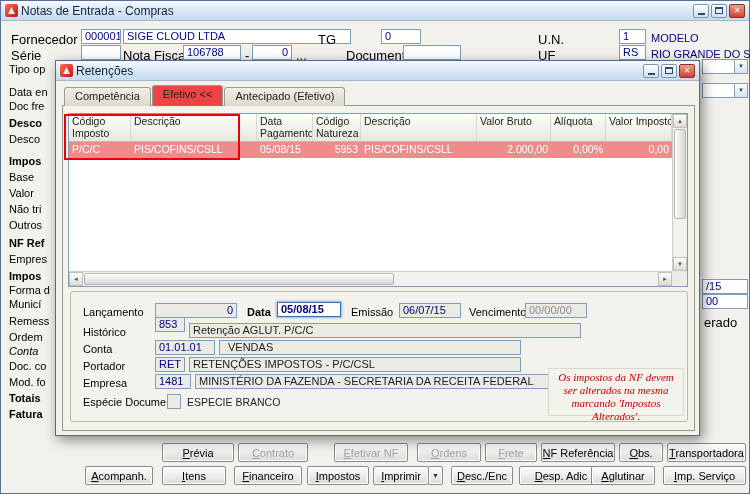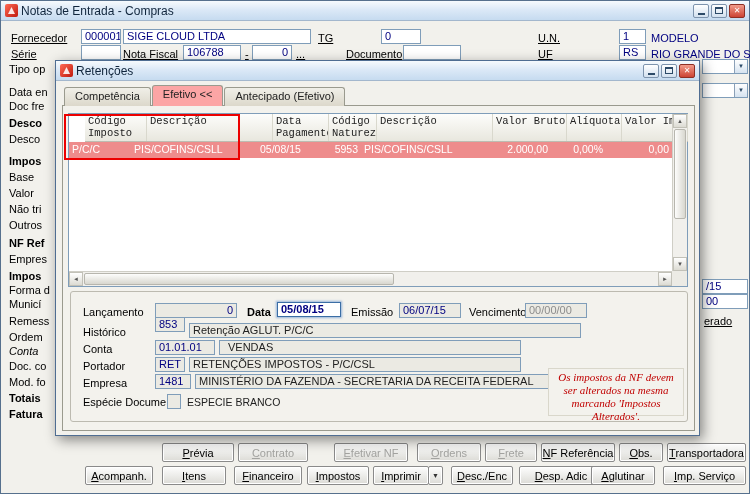--- a/index.html
+++ b/index.html
@@ -21,21 +21,21 @@
               background:rgba(255,255,255,.88); clip-path:polygon(50% 0,100% 100%,0 100%); }
   .win-controls { display:flex; gap:2px; }
   .ctrl { width:16px; height:14px; border:1px solid #7d93ad; border-radius:2px;
           background:linear-gradient(#ffffff,#d2e0ef); display:flex; align-items:center; justify-content:center;
           font-size:8px; color:#2c4a68; cursor:default; }
   .ctrl.close { background:linear-gradient(#f29c8b,#cc4334); border-color:#8e2f24; color:#fff; }
   .min-glyph { width:7px; height:0; border-bottom:2px solid #2c4a68; margin-top:6px; }
   .max-glyph { width:8px; height:7px; border:1px solid #2c4a68; border-top-width:2px; }
 
   
-  .lbl { position:absolute; font-size:11px; color:#000; white-space:nowrap;text-decoration:underline; }
+  .lbl { position:absolute; font-size:13px; color:#000; white-space:nowrap; }
   .val { position:absolute; font-size:11px; color:#000080; white-space:nowrap; }
   .fld { position:absolute; height:15px; border:1px solid #7f9db9; background:#fff; color:#000080;
          font-size:11px; line-height:13px; padding:0 3px; overflow:hidden; white-space:nowrap; }
   .fld.ro { background:#ebeae3; }
   .fld.desc { color:#222; }
   .fld.dim { color:#8c8c8c; }
   .fld.num { text-align:right; }
   .fld.focus { border:1px solid #3b6ea5; box-shadow:0 0 2px 1px rgba(76,130,200,.55); font-weight:bold; }
   .combo-arrow { position:absolute; right:0; top:0; width:13px; height:13px;
          background:linear-gradient(#fefefe,#d6e3f0); border-left:1px solid #8ba0b7; font-size:6px; color:#2c4a68;
@@ -51,28 +51,28 @@
   .btn > span { display:block; white-space:nowrap;text-align:center; }
   .btn > span::first-letter { text-decoration:underline; }
   .btn.disabled { color:#a3a3a0; }
   .btn.arrow { font-size:7px; color:#333; }
 
   
   .tabs { position:absolute; left:8px; top:24px; height:21px; display:flex; z-index:3; }
   .tab { position:relative; top:2px; height:19px; padding:2px 10px 0; margin-right:1px; font-size:11px; color:#222;
          border:1px solid #9a9a8e; border-bottom:none; border-radius:3px 3px 0 0;
          background:linear-gradient(#f0efe8,#dcd8cb); white-space:nowrap; cursor:default; }
-  .tab.active { top:0; height:21px; background:#fca5a5; z-index:4; }
+  .tab.active { top:0; height:21px; background:#ef4444; z-index:4; }
   .tab-panel { position:absolute; left:6px; top:44px; width:633px; height:326px;
          border:1px solid #9a9a8e; background:#f3f2ed; }
 
   
   .grid { position:absolute; left:5px; top:7px; width:620px; height:174px; border:1px solid #7f9db9; background:#fff; }
-  .grid-header { position:absolute; left:16px; top:0; width:603px; height:28px; display:flex;
-         background:linear-gradient(#fdfdfb,#e8e7de); border-bottom:1px solid #bdbcb1;font-family:Liberation Mono, monospace; }
+  .grid-header { position:absolute; left:0; top:0; width:603px; height:28px; display:flex;
+         background:linear-gradient(#fdfdfb,#e8e7de); border-bottom:1px solid #bdbcb1; }
   .gh { border-right:1px solid #d9d8cd; padding:1px 3px; font-size:10.5px; line-height:12px; color:#222; overflow:hidden; }
   .gh.nw { white-space:nowrap; }
   .grid-row { position:absolute; left:0; top:28px; width:603px; height:16px; display:flex;
          background:#ee8c8c; color:#fff; font-size:10.5px; }
   .gc { padding:1px 3px; line-height:13px; overflow:hidden; white-space:nowrap; }
   .gc.num { text-align:right; }
 
   .vscroll { position:absolute; top:0; right:0; width:15px; height:157px; background:#f1f0ec; border-left:1px solid #cfcec6; }
   .hscroll { position:absolute; left:0; bottom:0; width:603px; height:15px; background:#f1f0ec; border-top:1px solid #cfcec6; }
   .sb-corner { position:absolute; right:0; bottom:0; width:15px; height:15px; background:#ecebe5; }
@@ -112,21 +112,21 @@
           </span>
         <span class="ctrl">
             <span class="max-glyph"></span>
           </span>
         <span class="ctrl close">✕</span>
       </span>
     </div>
 
     <span class="lbl" style="left:10px;top:31px">Fornecedor</span>
     <div class="fld" style="left:80px;top:28px;width:40px">000001</div>
-    <div class="fld" style="left:122px;top:28px;width:188px">SIGE CLOUD LTDA</div>
+    <div class="fld" style="left:122px;top:28px;width:228px">SIGE CLOUD LTDA</div>
     <span class="lbl" style="left:317px;top:31px">TG</span>
     <div class="fld" style="left:380px;top:28px;width:40px">0</div>
     <span class="lbl" style="left:537px;top:31px">U.N.</span>
     <div class="fld" style="left:618px;top:28px;width:27px">1</div>
     <span class="val" style="left:650px;top:31px">MODELO</span>
 
     <span class="lbl" style="left:10px;top:47px">Série</span>
     <div class="fld" style="left:80px;top:44px;width:40px"></div>
     <span class="lbl" style="left:122px;top:47px">Nota Fiscal</span>
     <div class="fld" style="left:182px;top:44px;width:58px">106788</div>

